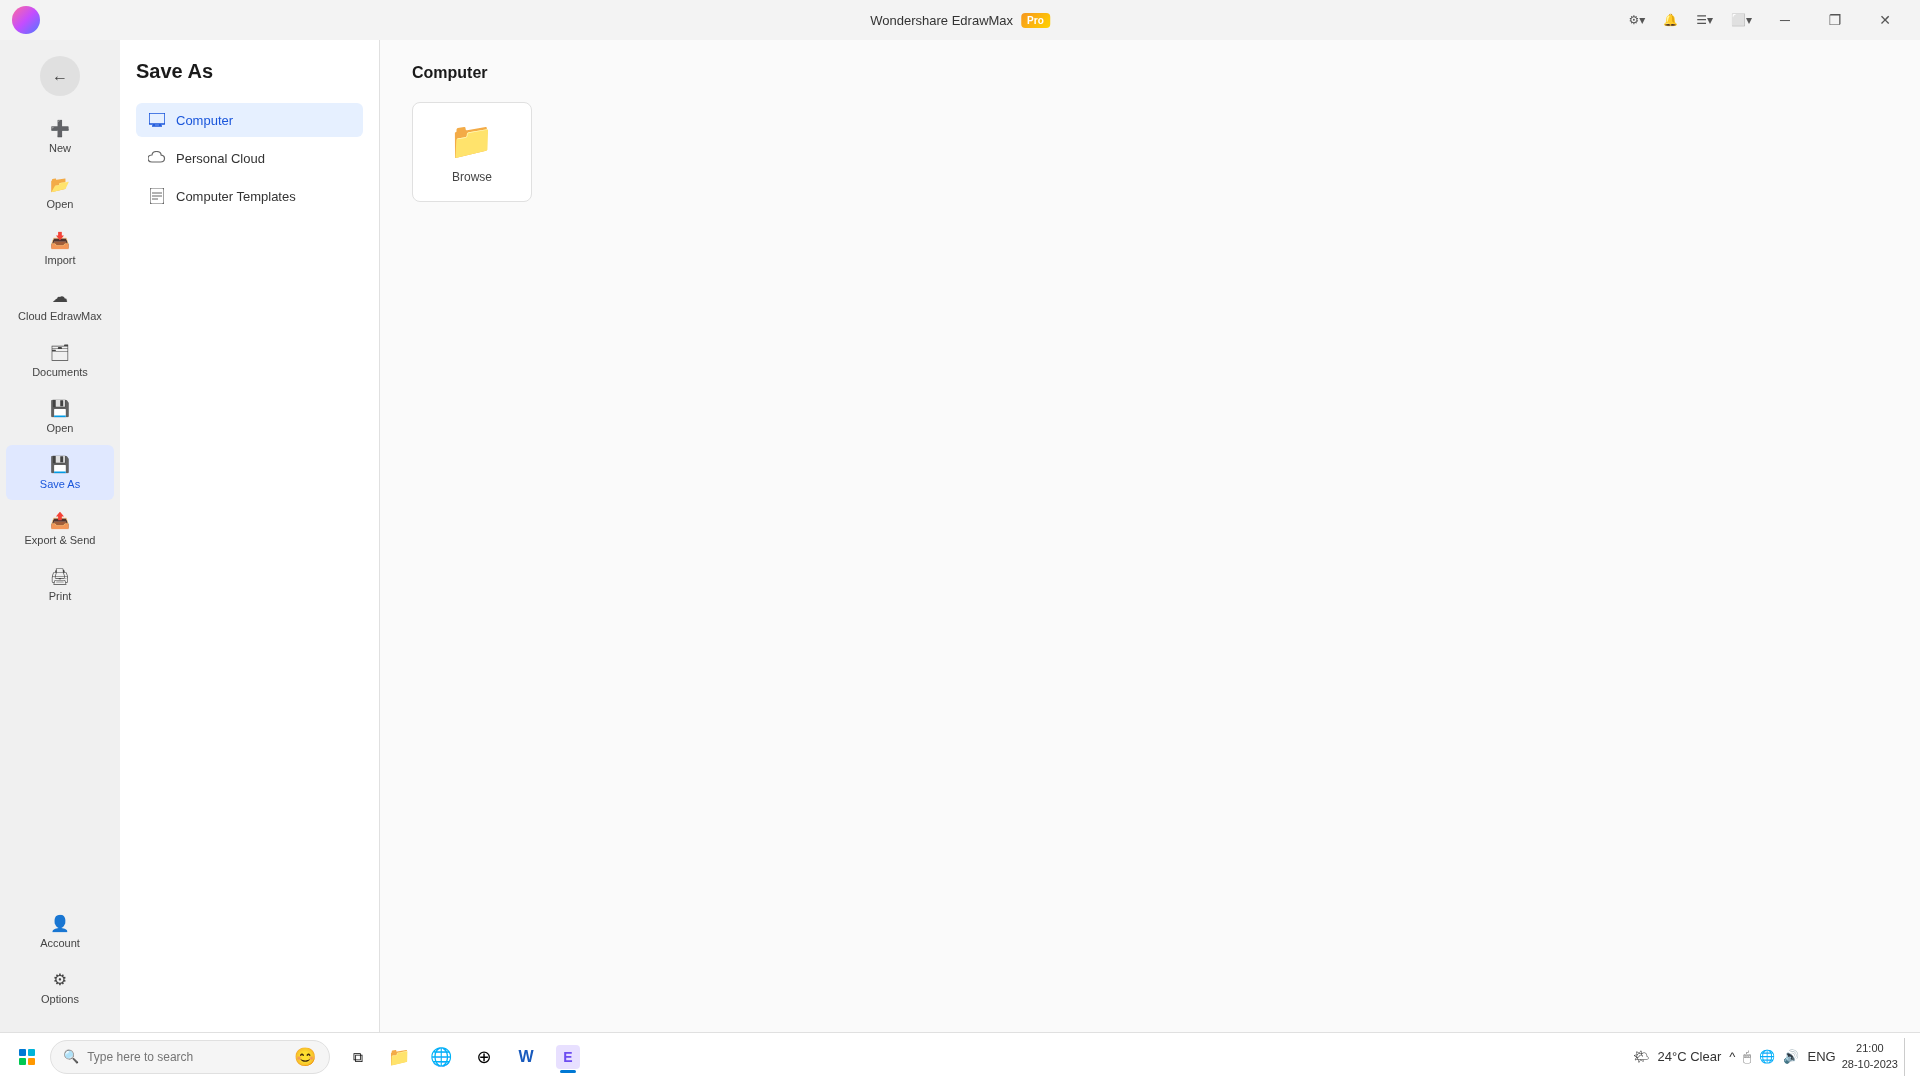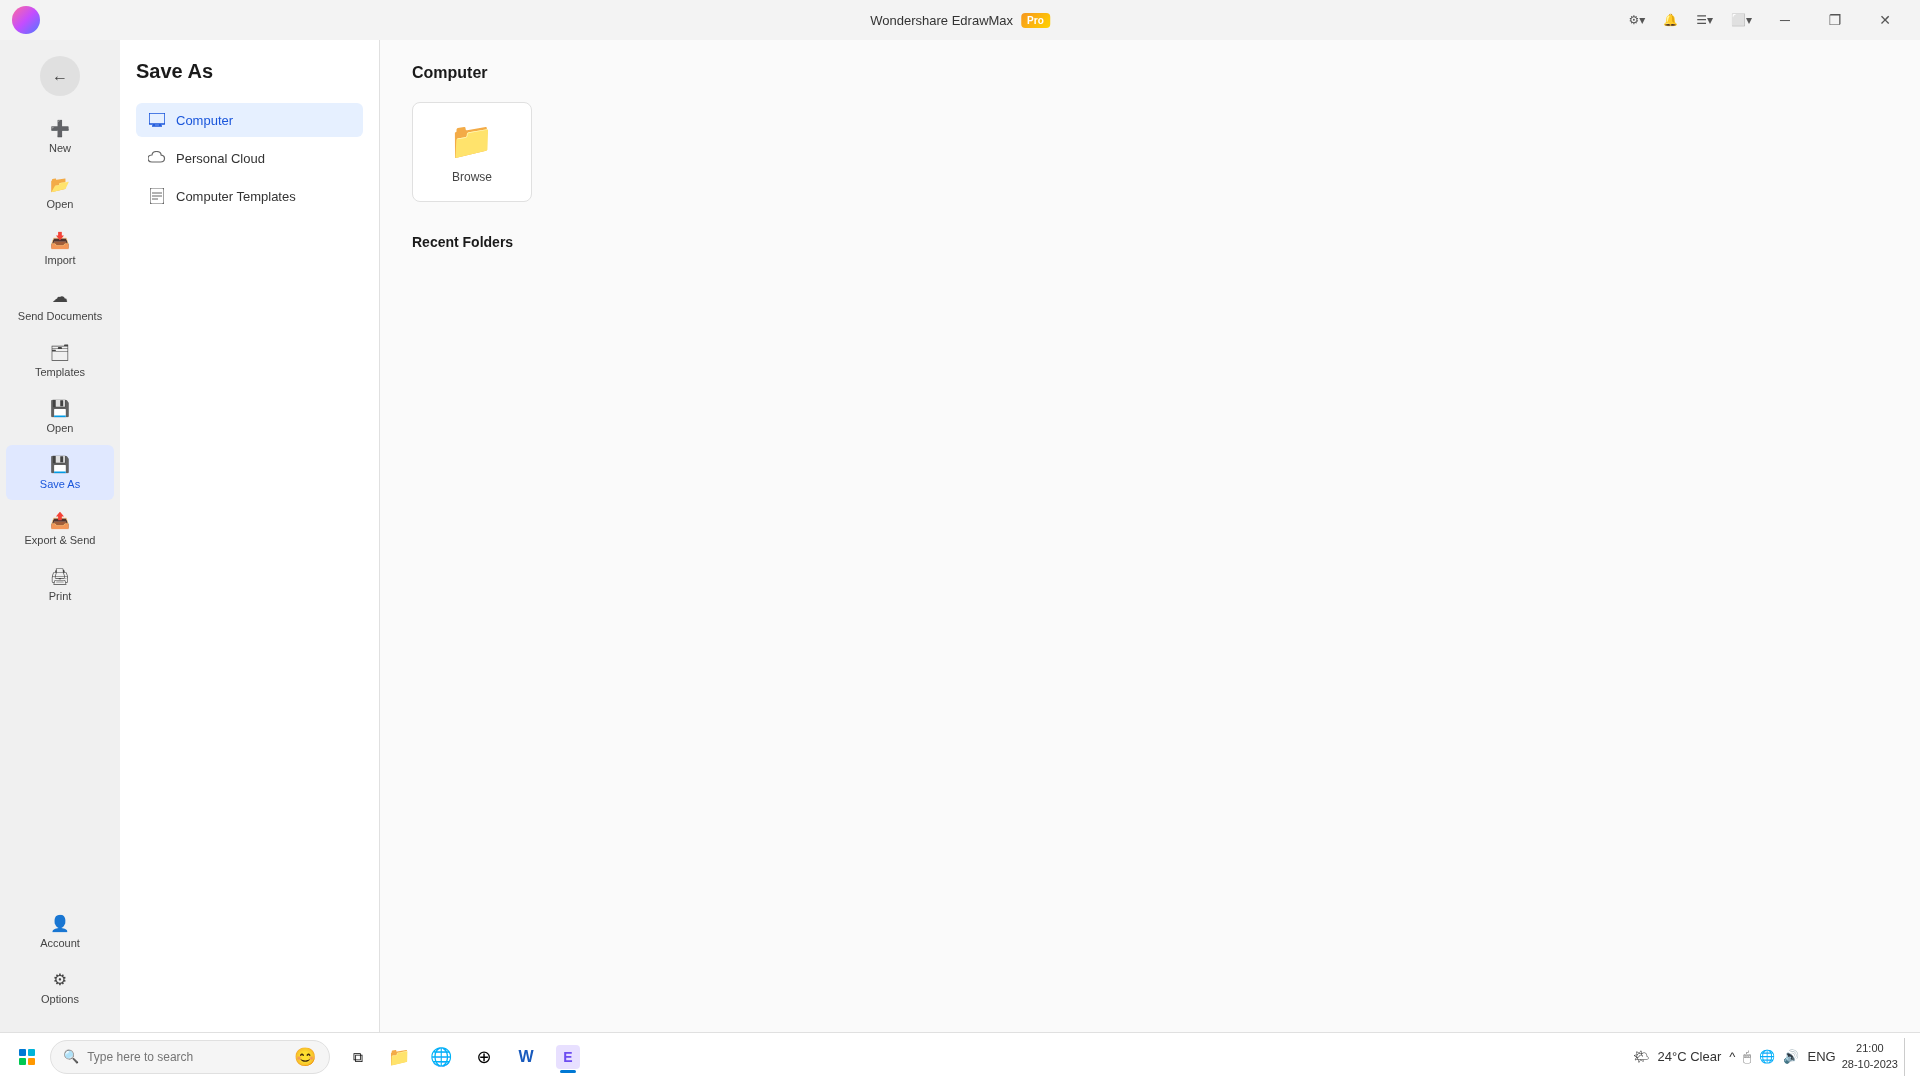--- a/index.html
+++ b/index.html
@@ -329,25 +329,25 @@
         <div class="nav-item">
           <span class="nav-item-icon">📂</span>
           <span>Open</span>
         </div>
         <div class="nav-item">
           <span class="nav-item-icon">📥</span>
           <span>Import</span>
         </div>
         <div class="nav-item">
           <span class="nav-item-icon">☁</span>
-          <span>Send Documents</span>
+          <span>Cloud EdrawMax</span>
         </div>
         <div class="nav-item">
           <span class="nav-item-icon">🗂</span>
-          <span>Templates</span>
+          <span>Documents</span>
         </div>
         <div class="nav-item">
           <span class="nav-item-icon">💾</span>
           <span>Open</span>
         </div>
         <div class="nav-item active">
           <span class="nav-item-icon">💾</span>
           <span>Save As</span>
         </div>
         <div class="nav-item">
@@ -412,21 +412,20 @@
   </div>
 
   <div class="main-content">
     <div class="content-title">Computer</div>
     <div class="folder-grid">
       <div class="folder-card">
         <div class="folder-icon">📁</div>
         <span>Browse</span>
       </div>
     </div>
-    <div class="recent-title">Recent Folders</div>
   </div>
 
 </div>
 
 <div class="taskbar">
   <div class="taskbar-start">
     <div class="start-icon">
       <div class="start-square" style="background:#0078d4;"></div>
       <div class="start-square" style="background:#00b4d8;"></div>
       <div class="start-square" style="background:#00c853;"></div>

